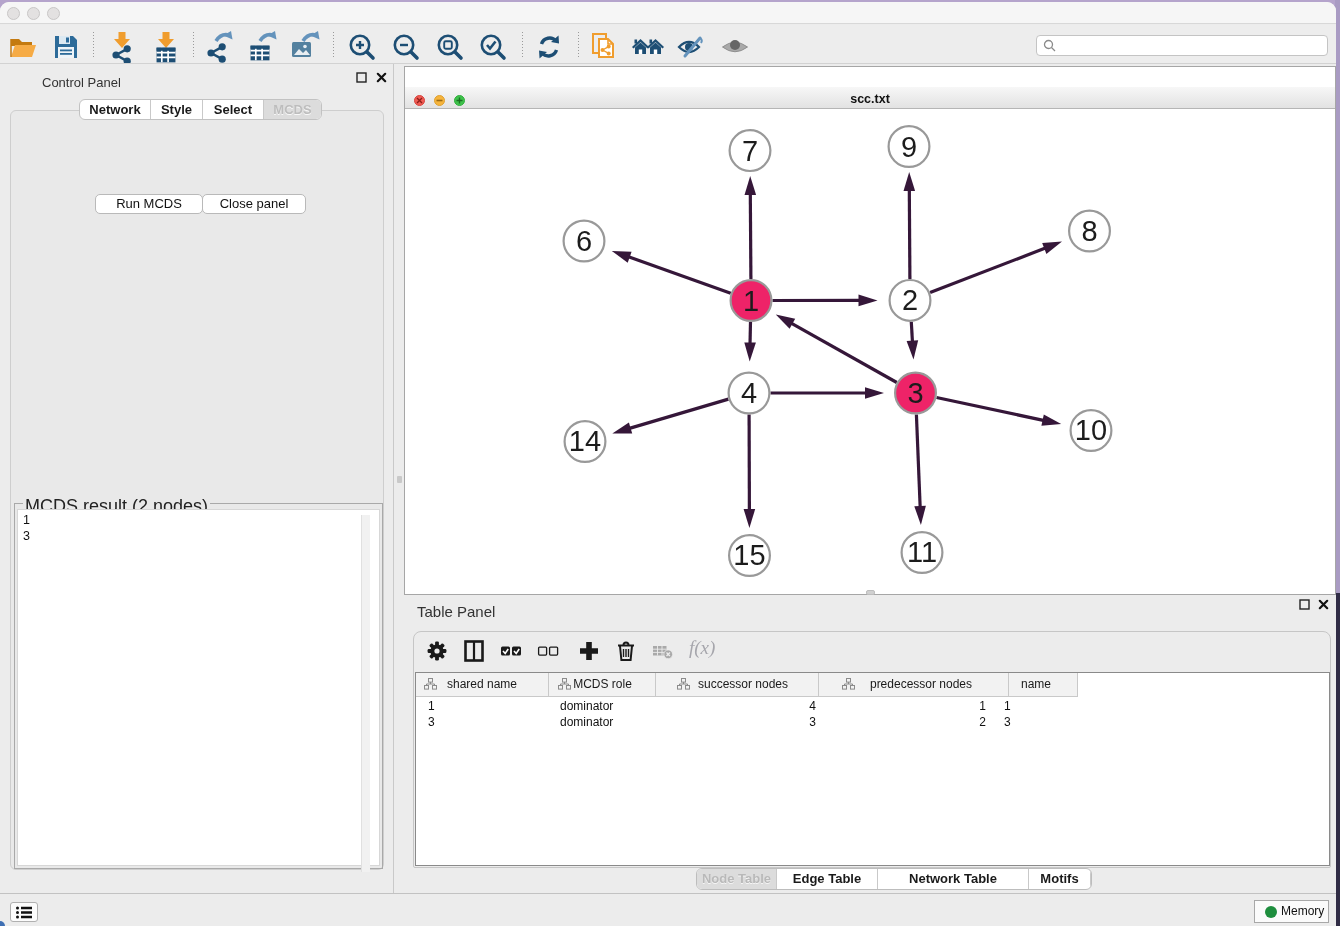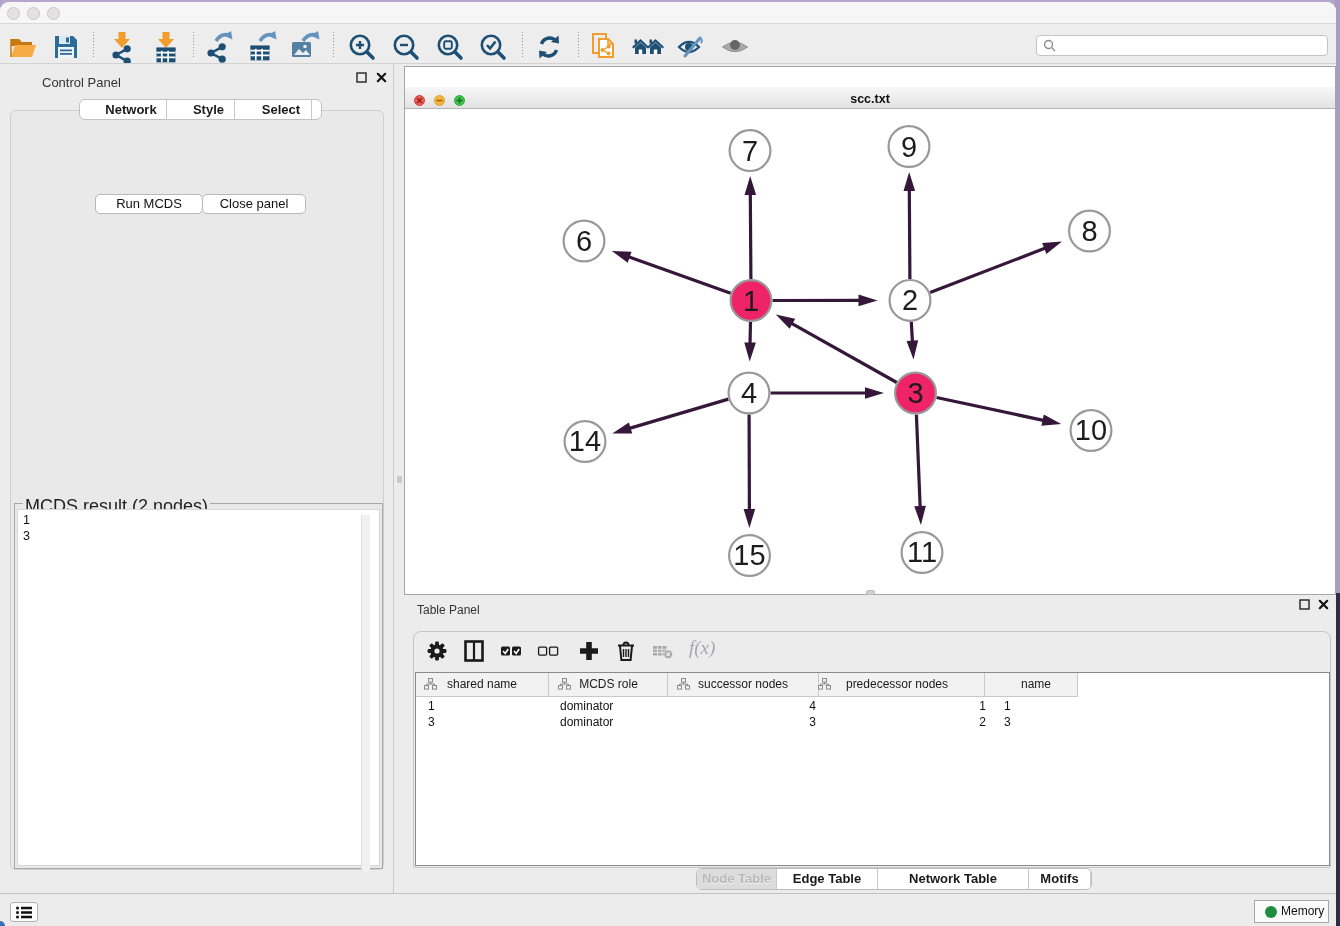--- a/index.html
+++ b/index.html
@@ -11,39 +11,39 @@
 .tl { position:absolute; top:4.5px; width:13px; height:13px; border-radius:50%; background:#e3e1e1; border:1px solid #c9c7c7; }
 #wtitle { position:absolute; top:4px; width:100%; text-align:center; font-size:13px; color:#b4b4b4; }
 #toolbar { position:absolute; left:0; top:23px; width:100%; height:39px; background:#ededed; border-bottom:1px solid #d2d2d2; }
 .ti { position:absolute; top:6px; }
 .tsep { position:absolute; top:7px; height:25px; width:1px; background-image:linear-gradient(#9a9a9a 33%, rgba(0,0,0,0) 0%); background-size:1px 3px; }
 #search { position:absolute; left:1036px; top:10px; width:292px; height:21px; background:#fff; border:1px solid #c4c4c4; border-radius:4px; }
 #cpanel { position:absolute; left:0; top:62px; width:394px; height:829px; border-right:1px solid #c9c9c9; }
 #cphead { position:absolute; left:14px; top:11px; font-size:13px; color:#333;margin-left:28px; }
 #tabpanel { position:absolute; left:10px; top:46px; width:374px; height:760px; background:#e9e9e9; border:1px solid #cecece; border-radius:6px; }
 #tabstrip { position:absolute; left:79px; top:35px; width:243px; height:21px; border:1px solid #c2c2c2; border-radius:6px; overflow:hidden; display:flex; background:#fff; }
-.tab { flex:none; text-align:center; font-size:13px; font-weight:700; color:#1a1a1a; line-height:19px; border-right:1px solid #c9c9c9;margin-left:16px; }
+.tab { flex:none; text-align:center; font-size:13px; font-weight:700; color:#1a1a1a; line-height:19px; border-right:1px solid #c9c9c9; }
 .tabsel { background:#dcdcdc; color:#bdbdbd; text-shadow:0 1px 0 #f8f8f8; border-right:none; }
 #optlabel { position:absolute; left:0; top:75px; width:394px; text-align:center; font-size:13px; color:#111; }
 #combo { position:absolute; left:44px; top:97px; width:311px; height:21px; background:#fff; border:1px solid #b9b9b9; border-radius:4px; font-size:13px; line-height:19px; padding-left:13px; color:#111; }
 .btn { position:absolute; top:130px; height:20px; background:#fff; border:1px solid #b9b9b9; border-radius:5px; font-size:13px; text-align:center; line-height:18px; color:#111; }
 #grp { position:absolute; left:14px; top:439px; width:369px; height:366px; border:1px solid #a9a9a9; }
 #grplegend { position:absolute; left:8px; top:-8px; background:#e9e9e9; font-size:18px; color:#222; padding:0 2px; }
 #grpwhite { position:absolute; left:2px; top:5px; width:363px; height:357px; background:#fff; border:1px solid #d7d7d7; font-size:12.5px; color:#111; padding:2px 0 0 5px; line-height:16px; }
 #grpsb { position:absolute; right:9px; top:5px; width:9px; height:357px; background:#f1f1f1; border-left:1px solid #e0e0e0; }
 #netwin { position:absolute; left:404px; top:64px; width:932px; height:529px; background:#fff; border:1px solid #a6a6a6; }
 #nettitle { position:absolute; left:0; top:0; width:100%; height:22px; background:linear-gradient(#f7f7f7,#e2e2e2); border-bottom:1px solid #b5b5b5;margin-top:20px; }
 #nettitle span { position:absolute; top:4.5px; width:100%; text-align:center; font-size:12.5px; font-weight:700; color:#111; }
 .mac { position:absolute; top:8px; width:11px; height:11px; border-radius:50%; }
 #graph { position:absolute; left:0; top:22px; }
 #graph text { font-size:29px; fill:#1c1c1c; text-anchor:middle; }
 #graph line { stroke:#351739; stroke-width:3.2; }
 #graph polygon { fill:#351739; }
 #tblpanel { position:absolute; left:394px; top:593px; width:942px; height:298px; background:#ececec; }
-#tphead { position:absolute; left:23px; top:8px; font-size:12px; color:#333; }
+#tphead { position:absolute; left:23px; top:8px; font-size:15px; color:#333; }
 #tpbox { position:absolute; left:19px; top:36px; width:918px; height:237px; border:1px solid #c6c6c6; border-radius:8px 8px 2px 2px; }
 .pi { position:absolute; top:7px; }
 #fx { position:absolute; left:275px; top:5px; font-family:"Liberation Serif",serif; font-style:italic; font-size:19px; color:#a6a6ac; }
 #tbl { position:absolute; left:21px; top:77px; width:915px; height:194px; background:#fff; border:1px solid #8a8a8a; }
 #thdr { position:absolute; left:0; top:0; width:662px; height:24px; background:#f2f2f2; border-bottom:1px solid #c9c9c9; border-right:1px solid #c9c9c9; }
 .hc { position:absolute; top:0; height:23px; border-right:1px solid #c9c9c9; font-size:12px; color:#1a1a1a; text-align:center; line-height:23px; }
 .hc:last-child { border-right:none; }
 .tr { position:absolute; left:0; width:100%; height:16px; font-size:12px; color:#111; }
 .td { position:absolute; top:0; height:16px; line-height:16px; }
 #btabs { position:absolute; left:302px; top:273px; height:22px; border:1px solid #bdbdbd; border-radius:6px; overflow:hidden; display:flex; background:#fff; }
@@ -356,33 +356,33 @@
         <div id="fx">f(x)</div>
       </div>
     <div id="tbl">
       <div id="thdr">
           <div class="hc" style="left:0px;width:133px"><svg width="13" height="12" viewBox="0 0 13 12" style="position:absolute;left:8px;top:5px">
               <rect x="4.5" y="0.5" width="4" height="3.6" fill="none" stroke="#8b8b8b"></rect>
               <rect x="0.5" y="7.5" width="4" height="3.6" fill="none" stroke="#8b8b8b"></rect>
               <rect x="8.5" y="7.5" width="4" height="3.6" fill="none" stroke="#8b8b8b"></rect>
               <path d="M6.5 4 v2 M2.5 7.5 v-1.5 h8 v1.5" fill="none" stroke="#8b8b8b"></path>
             </svg><span>shared name</span></div>
-          <div class="hc" style="left:134px;width:118px"><svg width="13" height="12" viewBox="0 0 13 12" style="position:absolute;left:8px;top:5px">
+          <div class="hc" style="left:134px;width:106px"><svg width="13" height="12" viewBox="0 0 13 12" style="position:absolute;left:8px;top:5px">
               <rect x="4.5" y="0.5" width="4" height="3.6" fill="none" stroke="#8b8b8b"></rect>
               <rect x="0.5" y="7.5" width="4" height="3.6" fill="none" stroke="#8b8b8b"></rect>
               <rect x="8.5" y="7.5" width="4" height="3.6" fill="none" stroke="#8b8b8b"></rect>
               <path d="M6.5 4 v2 M2.5 7.5 v-1.5 h8 v1.5" fill="none" stroke="#8b8b8b"></path>
             </svg><span>MCDS role</span></div>
           <div class="hc" style="left:252.5px;width:150px"><svg width="13" height="12" viewBox="0 0 13 12" style="position:absolute;left:8px;top:5px">
               <rect x="4.5" y="0.5" width="4" height="3.6" fill="none" stroke="#8b8b8b"></rect>
               <rect x="0.5" y="7.5" width="4" height="3.6" fill="none" stroke="#8b8b8b"></rect>
               <rect x="8.5" y="7.5" width="4" height="3.6" fill="none" stroke="#8b8b8b"></rect>
               <path d="M6.5 4 v2 M2.5 7.5 v-1.5 h8 v1.5" fill="none" stroke="#8b8b8b"></path>
             </svg><span>successor nodes</span></div>
-          <div class="hc" style="left:394px;width:175px"><svg width="13" height="12" viewBox="0 0 13 12" style="position:absolute;left:8px;top:5px">
+          <div class="hc" style="left:418px;width:175px"><svg width="13" height="12" viewBox="0 0 13 12" style="position:absolute;left:8px;top:5px">
               <rect x="4.5" y="0.5" width="4" height="3.6" fill="none" stroke="#8b8b8b"></rect>
               <rect x="0.5" y="7.5" width="4" height="3.6" fill="none" stroke="#8b8b8b"></rect>
               <rect x="8.5" y="7.5" width="4" height="3.6" fill="none" stroke="#8b8b8b"></rect>
               <path d="M6.5 4 v2 M2.5 7.5 v-1.5 h8 v1.5" fill="none" stroke="#8b8b8b"></path>
             </svg><span>predecessor nodes</span></div>
           <div class="hc" style="left:579px;width:82px"><span>name</span></div>
         </div>
       <div class="tr" style="top:25px">
           <span class="td" style="left:12px">1</span>
           <span class="td" style="left:144px">dominator</span>

